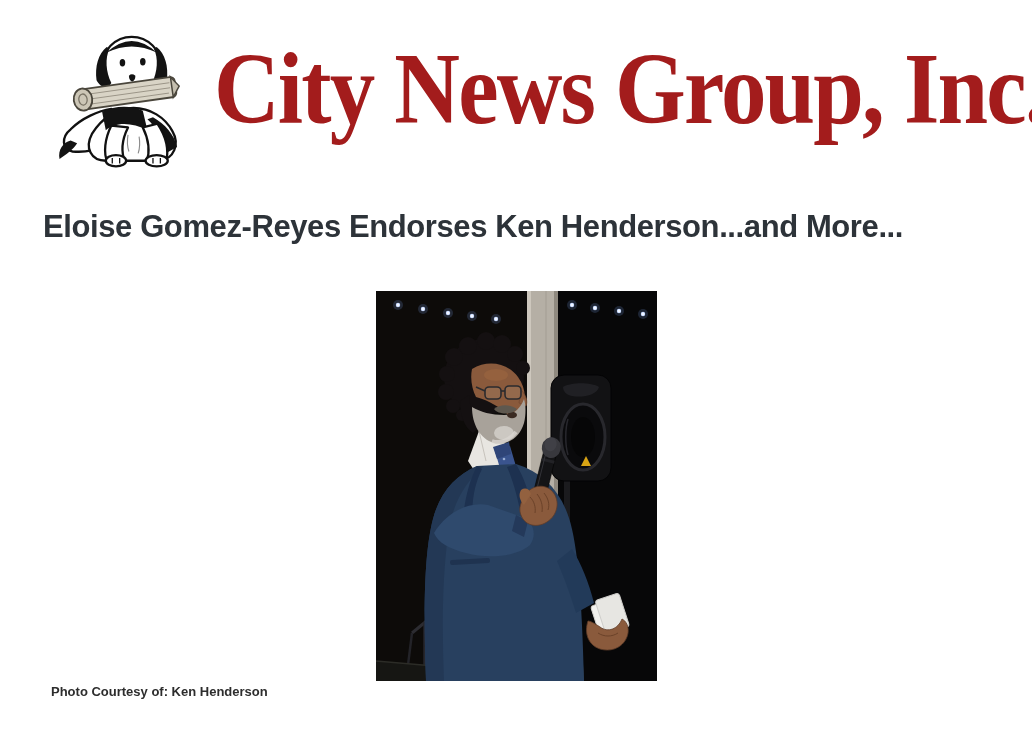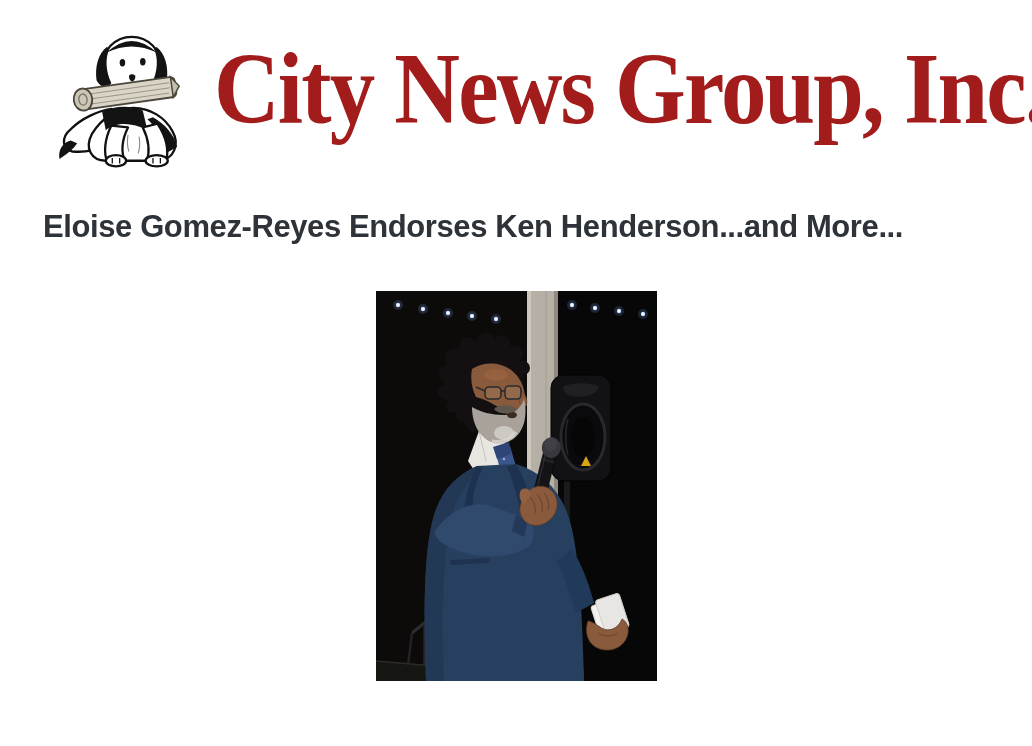--- a/index.html
+++ b/index.html
@@ -256,14 +256,15 @@
           <ellipse cx="128" cy="142" rx="10" ry="7" fill="#cfccc6" opacity="0.9"></ellipse>
           <path d="M116,150 C124,153 134,149 140,141" stroke="#d9d6d1" stroke-width="4" opacity="0.8" fill="none"></path>
 
           <ellipse cx="136" cy="124" rx="5" ry="3.2" fill="#3a2a22"></ellipse>
           <path d="M118,118 C124,113 134,113 141,118 C137,124 122,124 118,118 Z" fill="#5e584f"></path>
         </g>
       </g>
     </svg>
   </figure>
 
+  <div class="credit">Photo Courtesy of: Ken Henderson</div>
 
 </div>
 
 </body></html>

